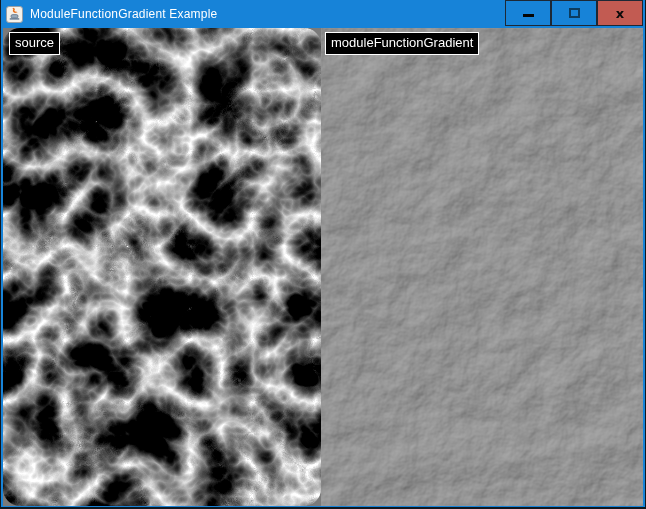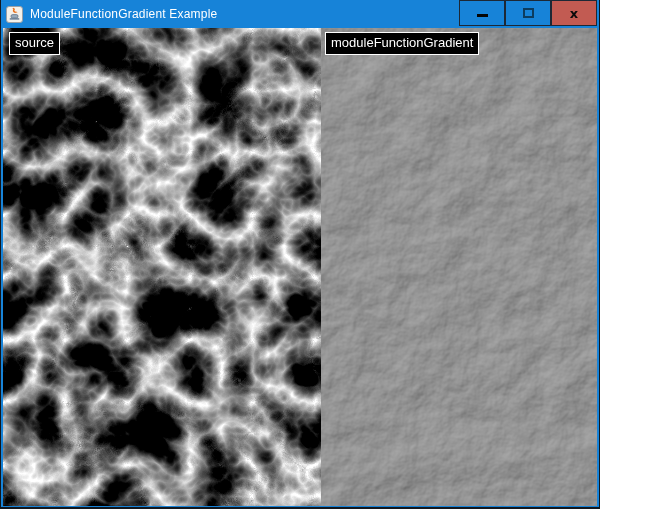--- a/index.html
+++ b/index.html
@@ -3,21 +3,21 @@
 <meta charset="utf-8">
 <style>
   html, body {
     margin: 0;
     padding: 0;
     background: #ffffff;
     font-family: "Liberation Sans", sans-serif;
   }
   .window {
     position: relative;
-    width: 600px;
+    width: 646px;
     height: 509px;
     box-sizing: border-box;
     background: #1783d8;
     border-left: 1px solid #12171d;
     border-right: 1px solid #12171d;
     border-bottom: 2px solid #12171d;
     overflow: hidden;
   }
   .titlebar {
     position: absolute;
@@ -89,21 +89,21 @@
     display: flex;
     overflow: hidden;
     background: #7a7a7a;
   }
   .panel {
     position: relative;
     height: 100%;
     overflow: hidden;
     background: #8a8a8a;
   }
-  .panel-left  { width: 318px; flex: 0 0 auto; }
+  .panel-left  { width: 318px; flex: 0 0 auto; border-radius: 17px; }
   .panel-right { flex: 1 1 auto; padding-left: 36px; }
   svg.noise {
     position: absolute;
     top: 0; left: 0;
     width: 100%;
     height: 100%;
     display: block;
   }
   .img-label {
     position: absolute;

